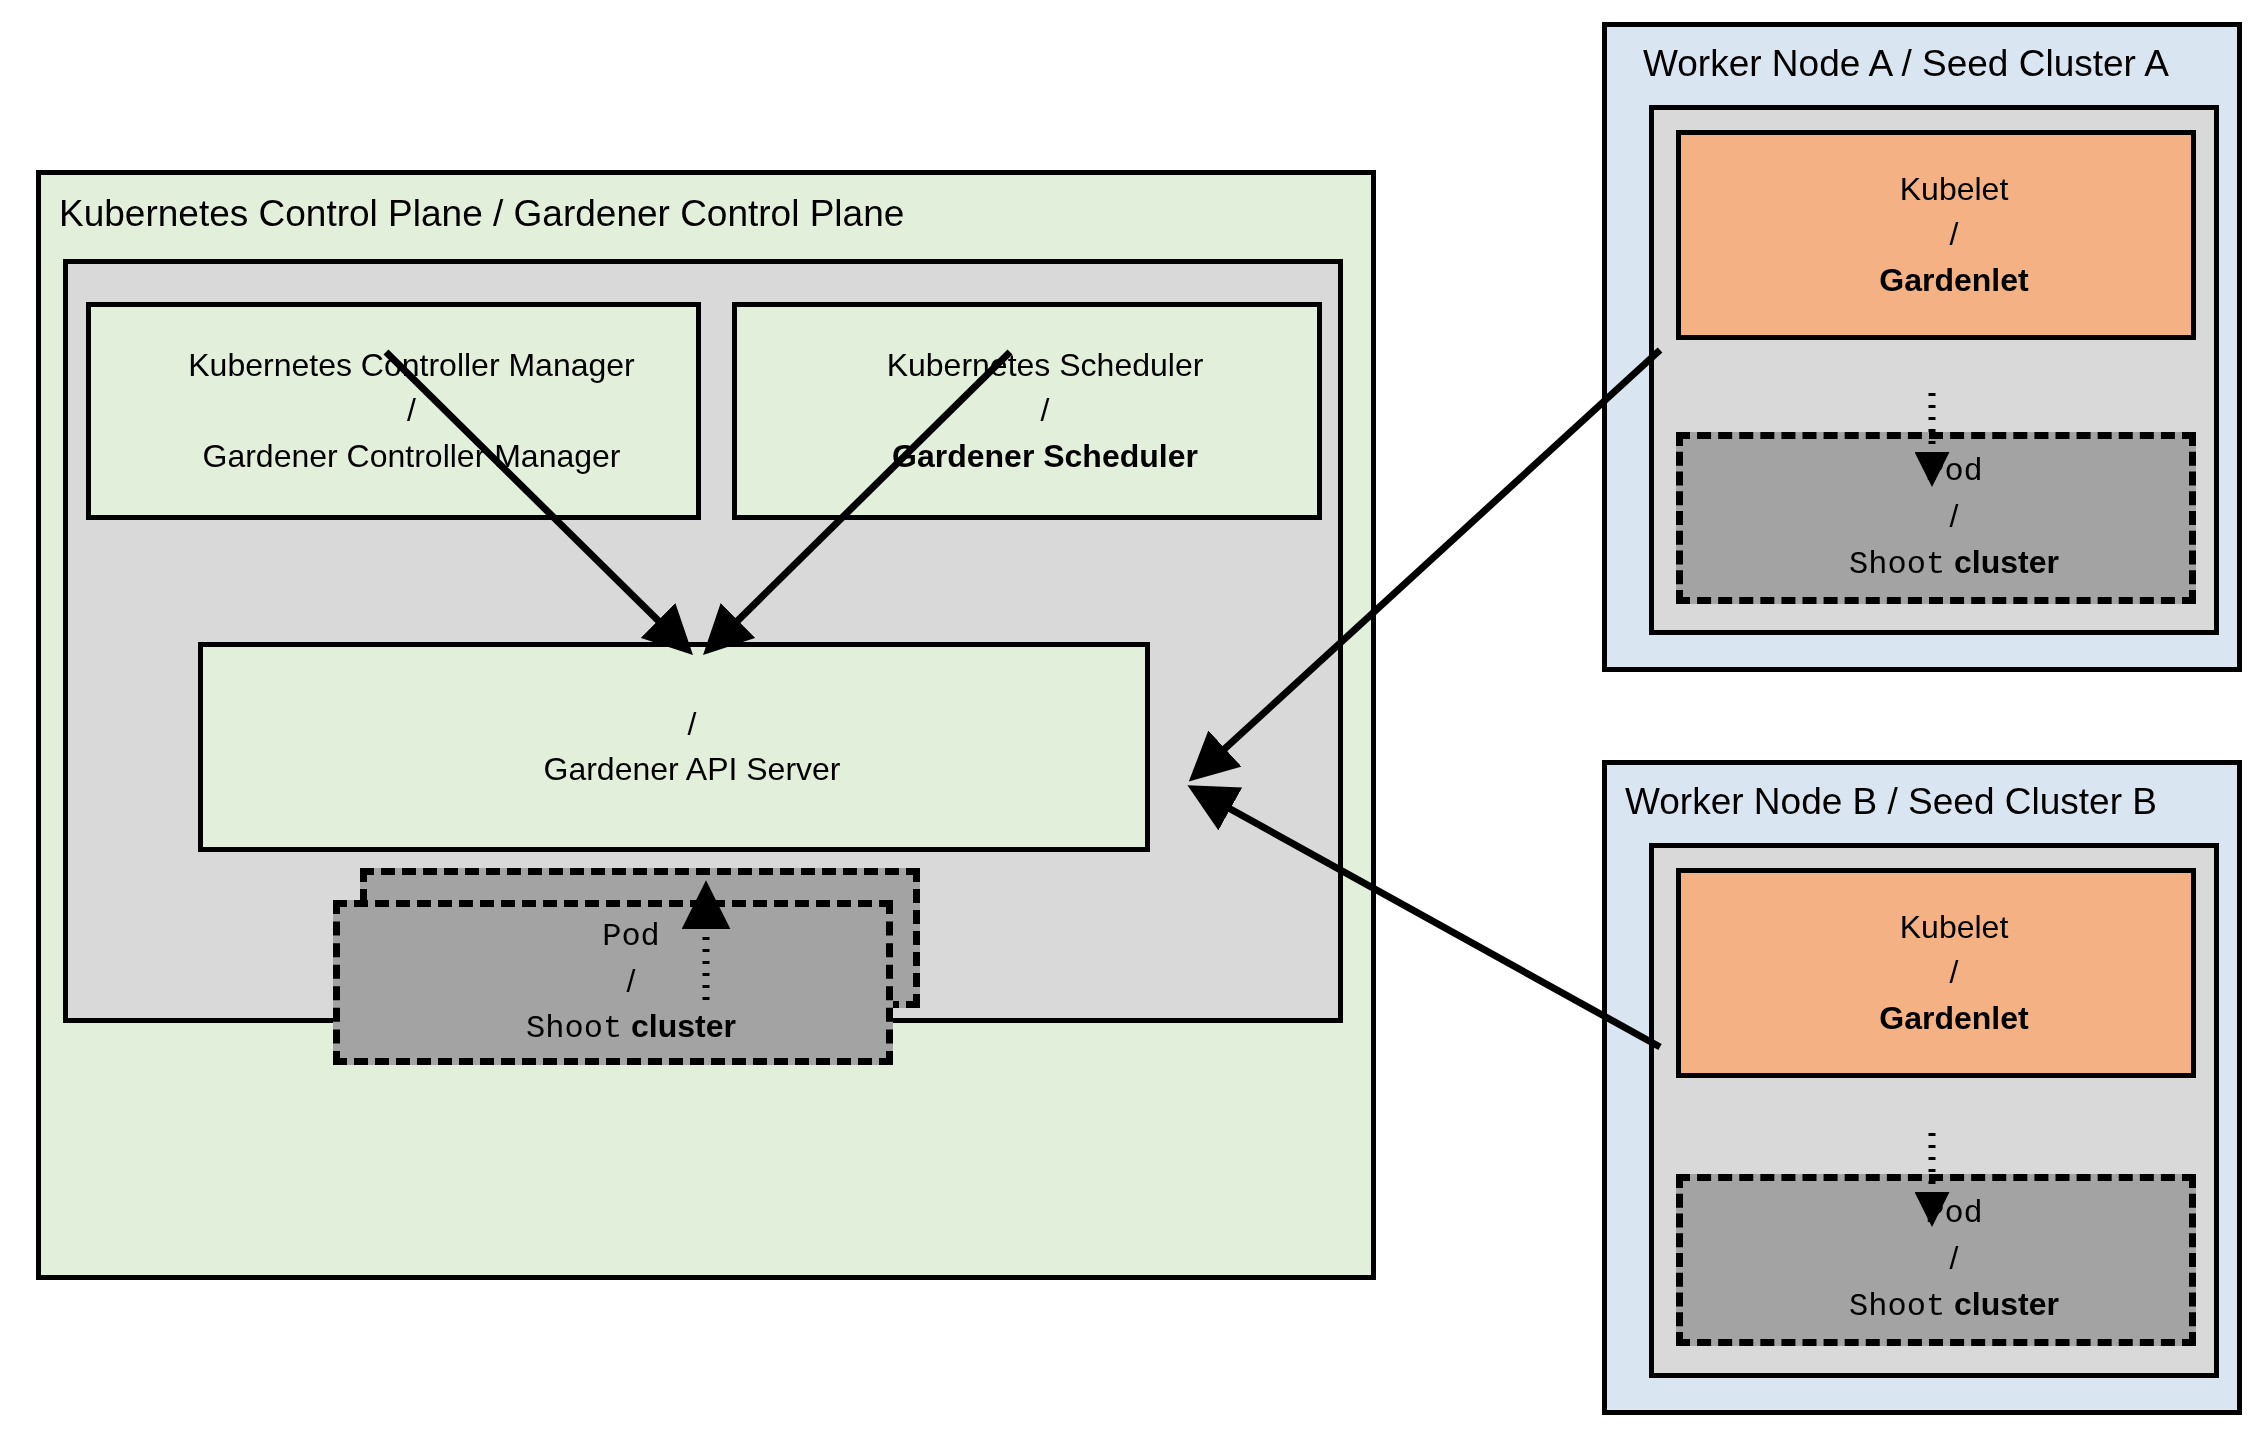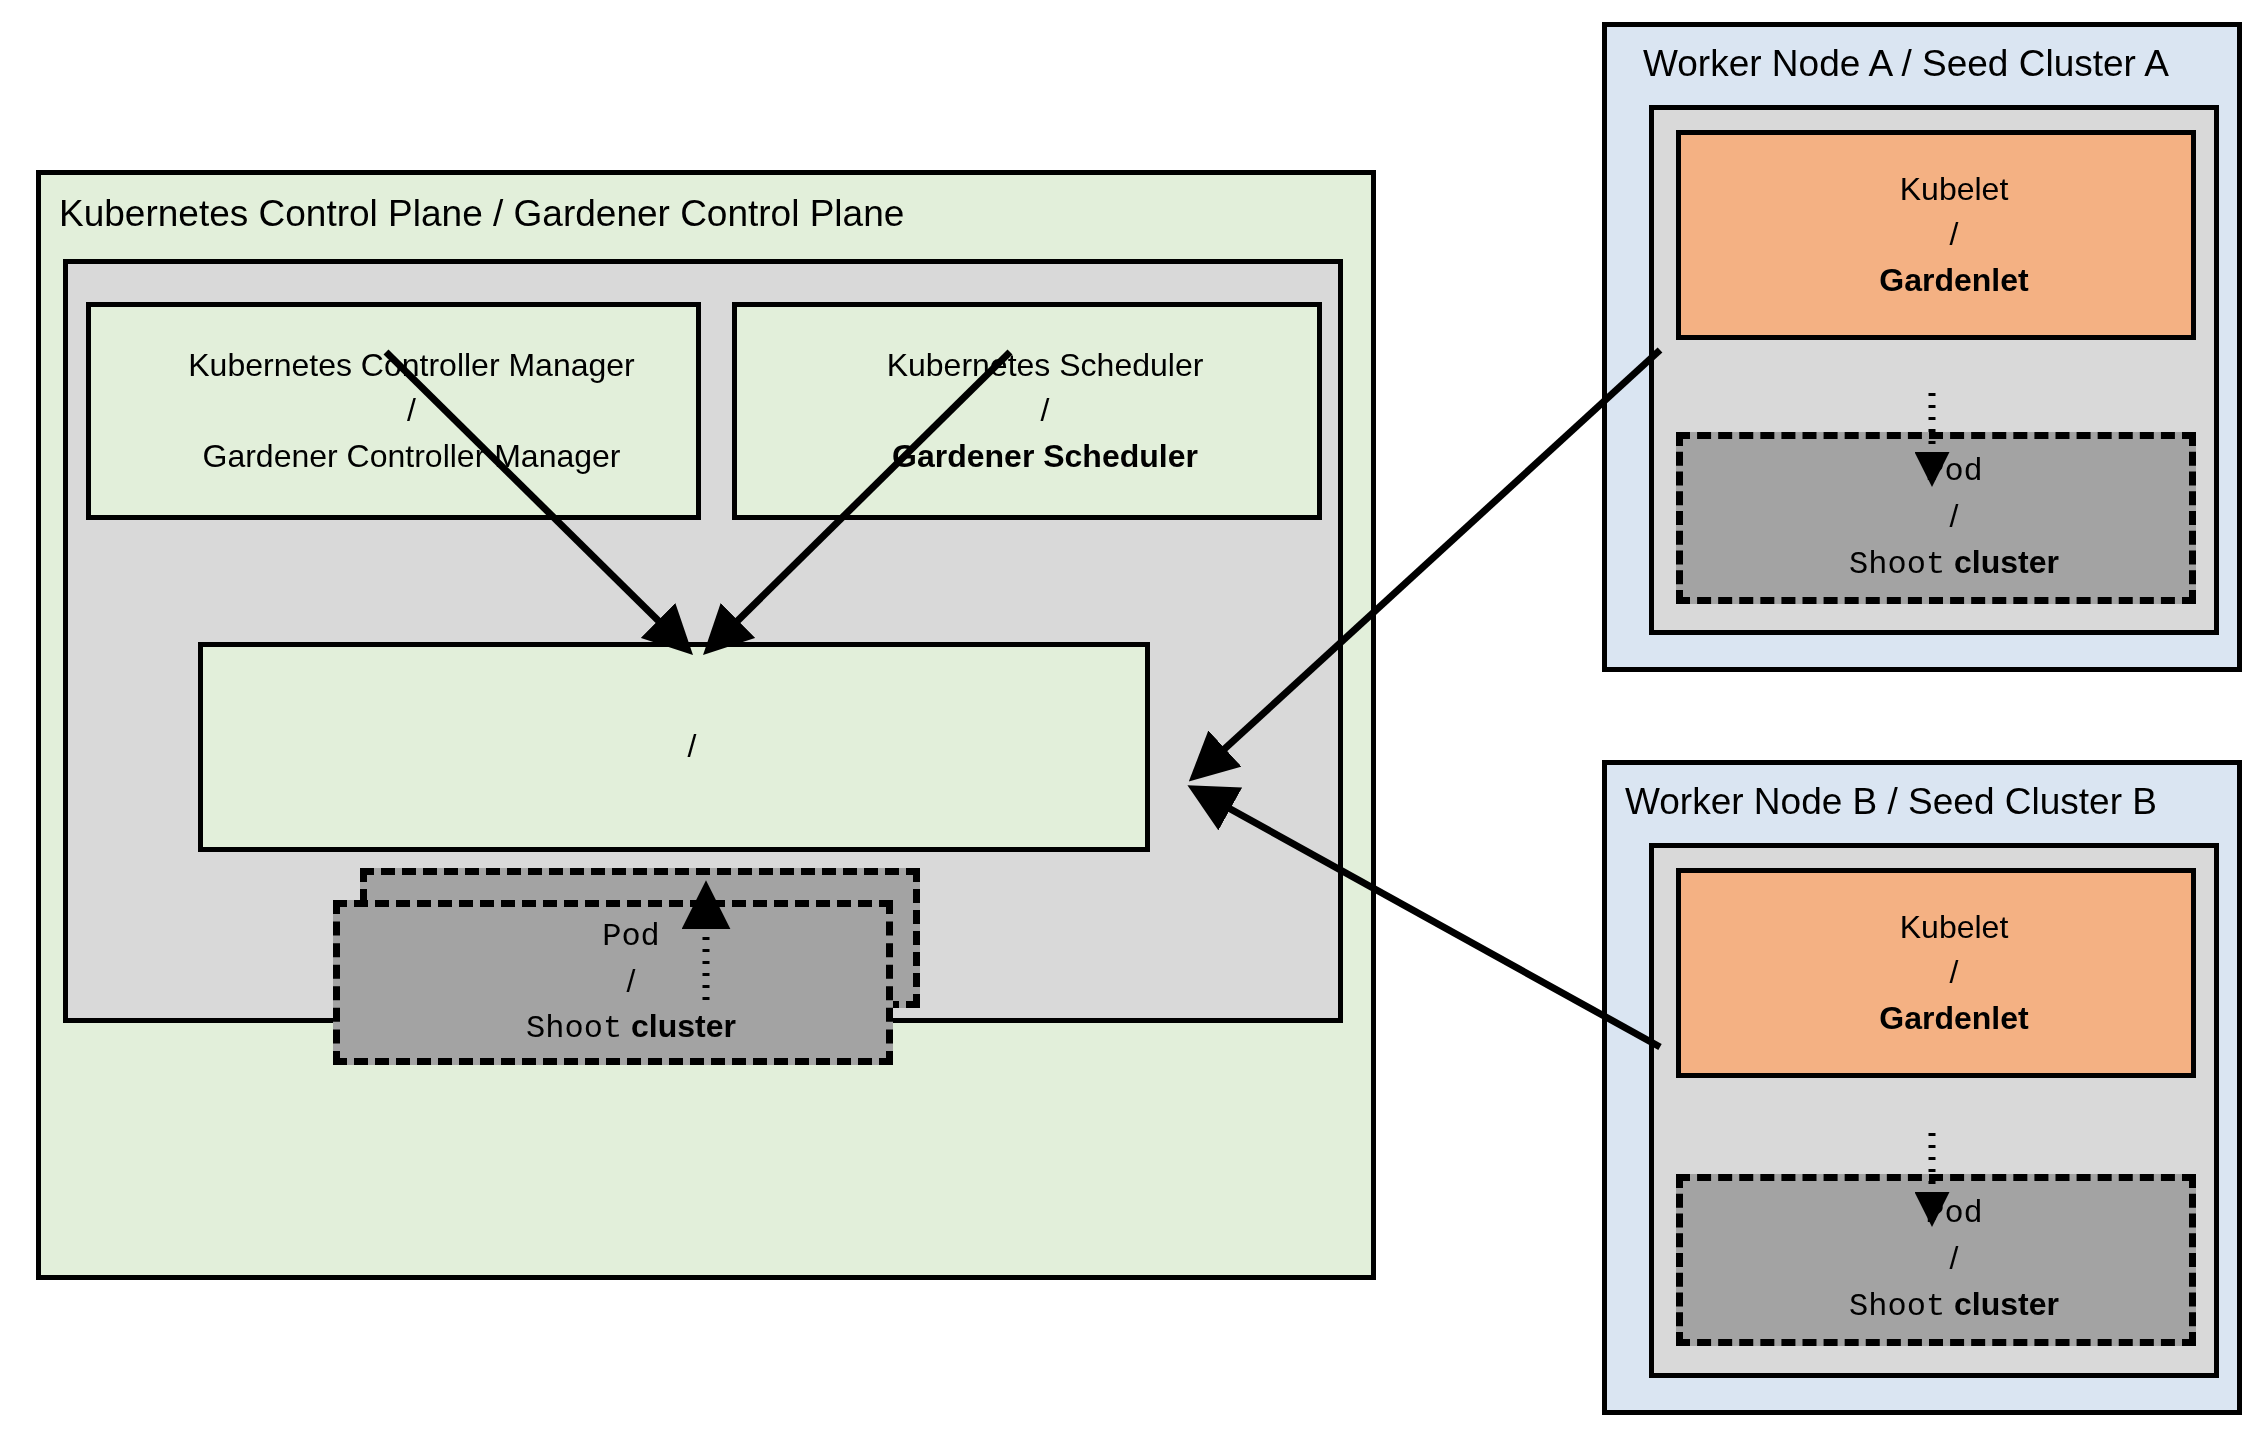--- a/index.html
+++ b/index.html
@@ -52,20 +52,21 @@
         <div class="ctr">
           <span class="l">Kubernetes Scheduler</span>
           <span class="l">/</span>
           <span class="l b">Gardener Scheduler</span>
         </div>
       </div>
 
       <div class="box solid green" style="left:130px;top:378px;width:952px;height:210px;">
         <div class="ctr">
           <span class="l">/</span>
+          <span class="l">Gardener API Server</span>
         </div>
       </div>
 
       <div class="box dashed peach" style="left:292px;top:604px;width:560px;height:140px;"></div>
 
       <div class="box dashed peach" style="left:265px;top:636px;width:560px;height:165px;">
         <div class="ctr">
           <span class="l mono">Pod</span>
           <span class="l">/</span>
           <span class="l"><span class="mono">Shoot</span><span>&nbsp;</span><span class="b">cluster</span></span>

